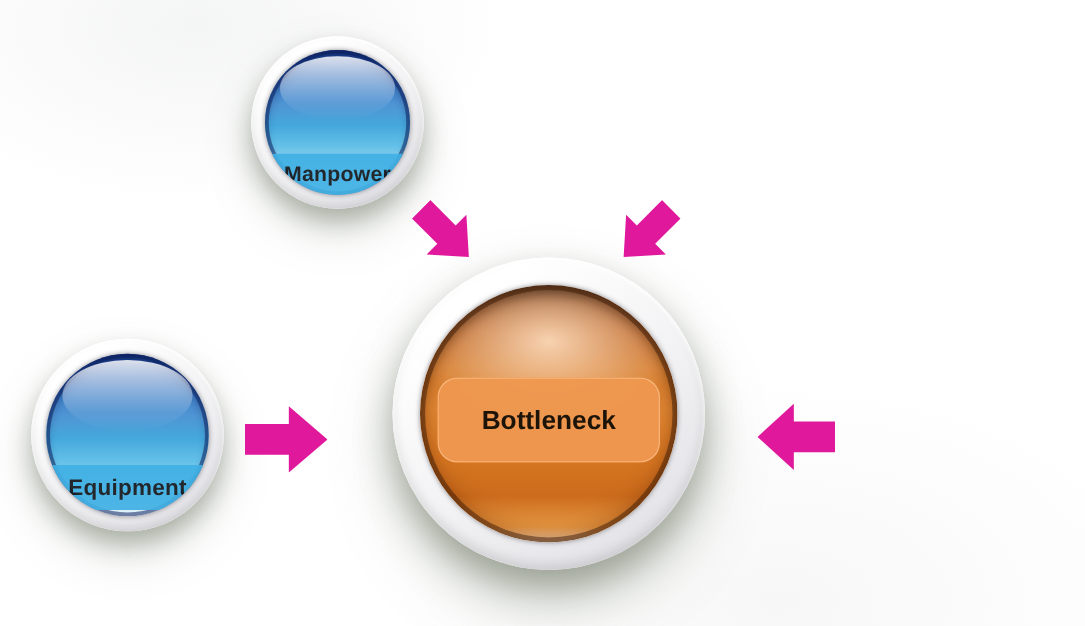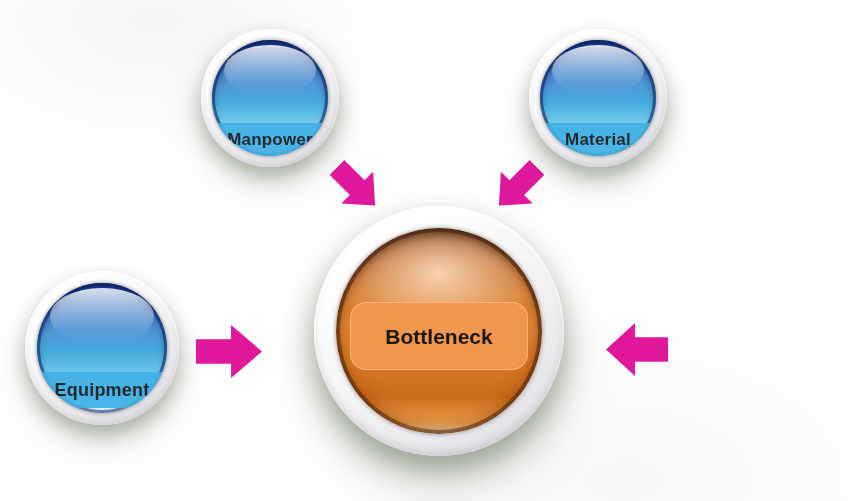--- a/index.html
+++ b/index.html
@@ -129,27 +129,20 @@
 <div class="stage">
 
   <div class="ring ring-manpower node-top">
     <div class="dome dome-blue">
       <div class="band-blue">
         <span class="lbl">Manpower</span>
       </div>
     </div>
   </div>
 
-  <div class="ring ring-material node-top">
-    <div class="dome dome-blue">
-      <div class="band-blue">
-        <span class="lbl">Material</span>
-      </div>
-    </div>
-  </div>
 
   <div class="ring ring-equipment node-side">
     <div class="dome dome-blue">
       <div class="band-blue">
         <span class="lbl">Equipment</span>
       </div>
     </div>
   </div>
 
 

